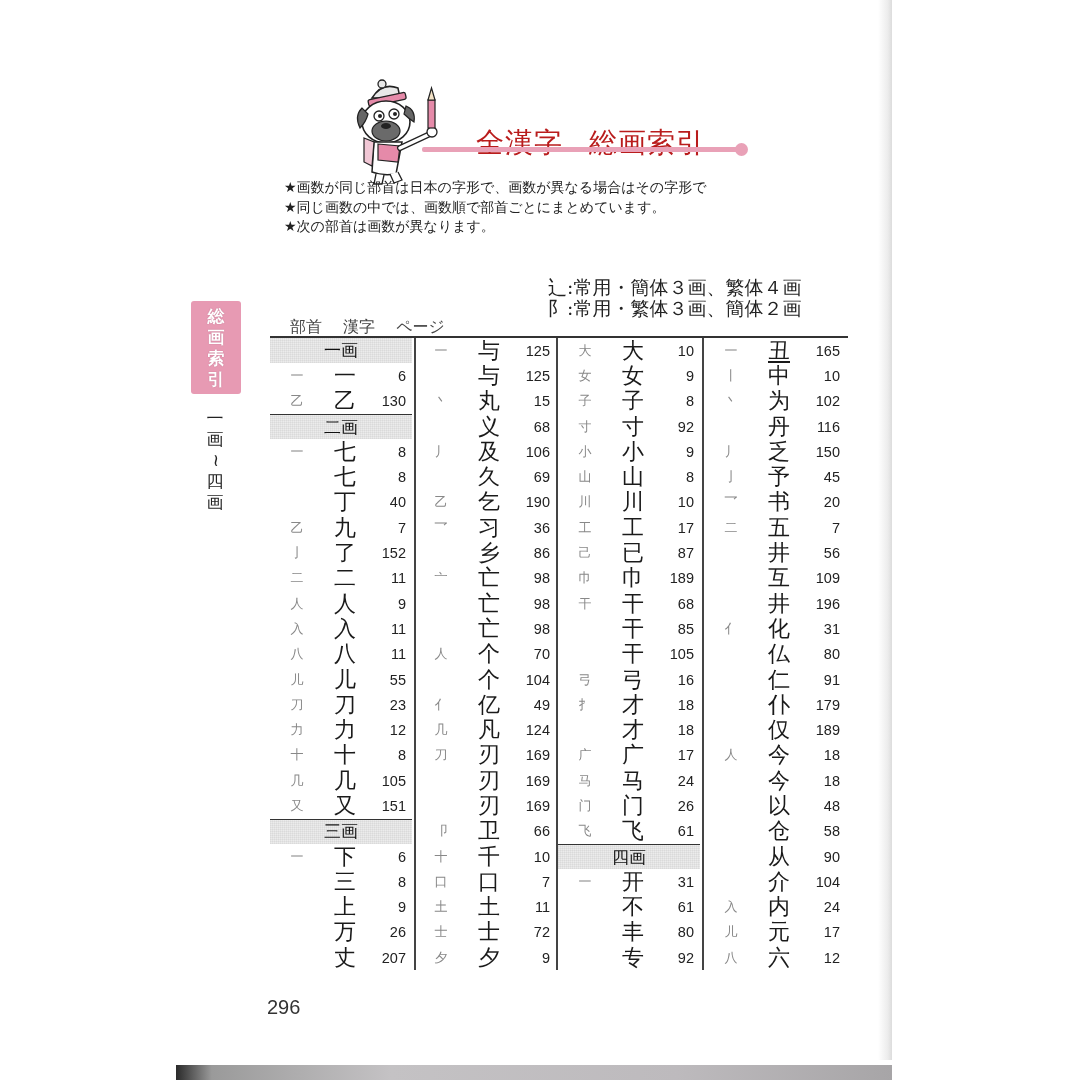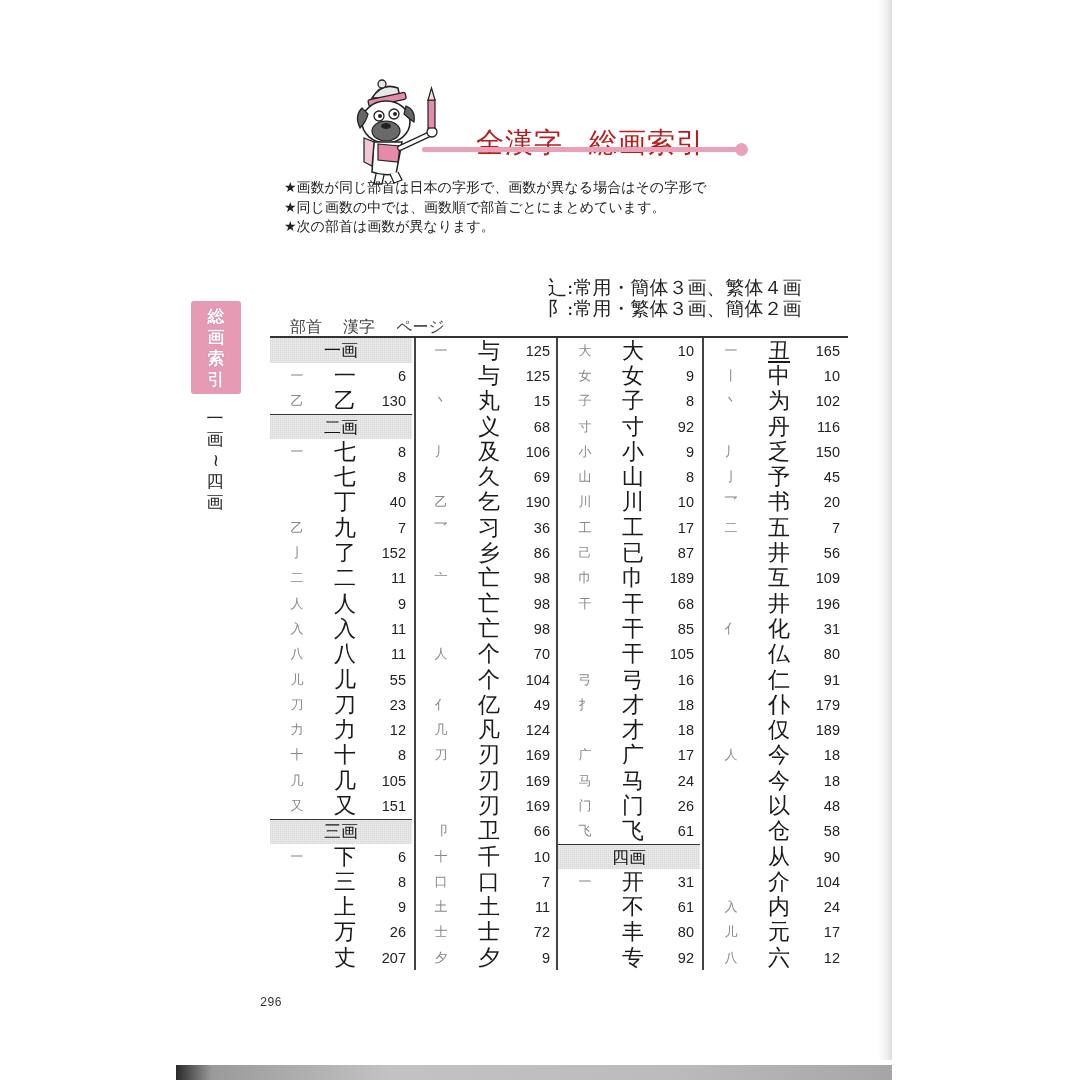--- a/index.html
+++ b/index.html
@@ -92,22 +92,22 @@
   }
   .sect {
     height:25.3px; display:flex; align-items:center; justify-content:center;
     background-color:#ececec;
     background-image:repeating-linear-gradient(0deg, rgba(0,0,0,0.04) 0 1px, transparent 1px 2px),
                      repeating-linear-gradient(90deg, rgba(0,0,0,0.04) 0 1px, transparent 1px 2px);
     font-size:17px; color:#111; border-top:1.5px solid #333; box-sizing:border-box;
   }
   .sect.first { border-top:none; }
   .page-num {
-    position:absolute; left:260px; top:996px; font-size:12px; color:#333;
-    font-family:Liberation Mono, monospace;
+    position:absolute; left:267px; top:996px; font-size:20px; color:#333;
+    font-family:Liberation Sans, sans-serif;
   }
 </style>
 </head>
 <body>
 
 <div class="page-shadow-right"></div>
 <div class="page-shadow-bottom"></div>
 
 <svg class="mascot" viewBox="0 0 96 112">
 

